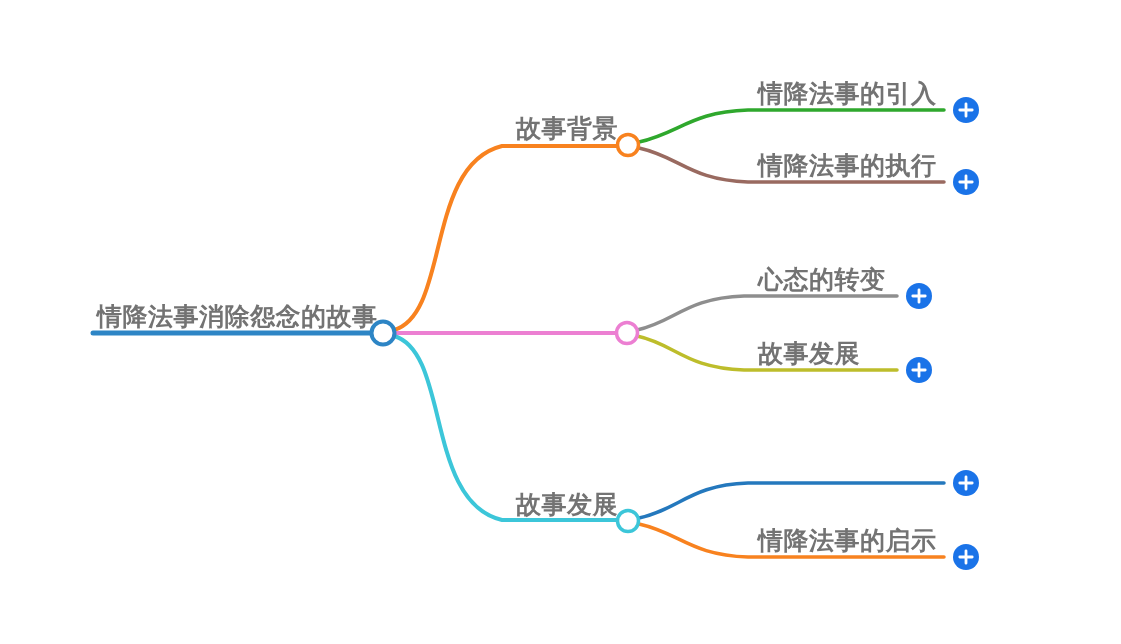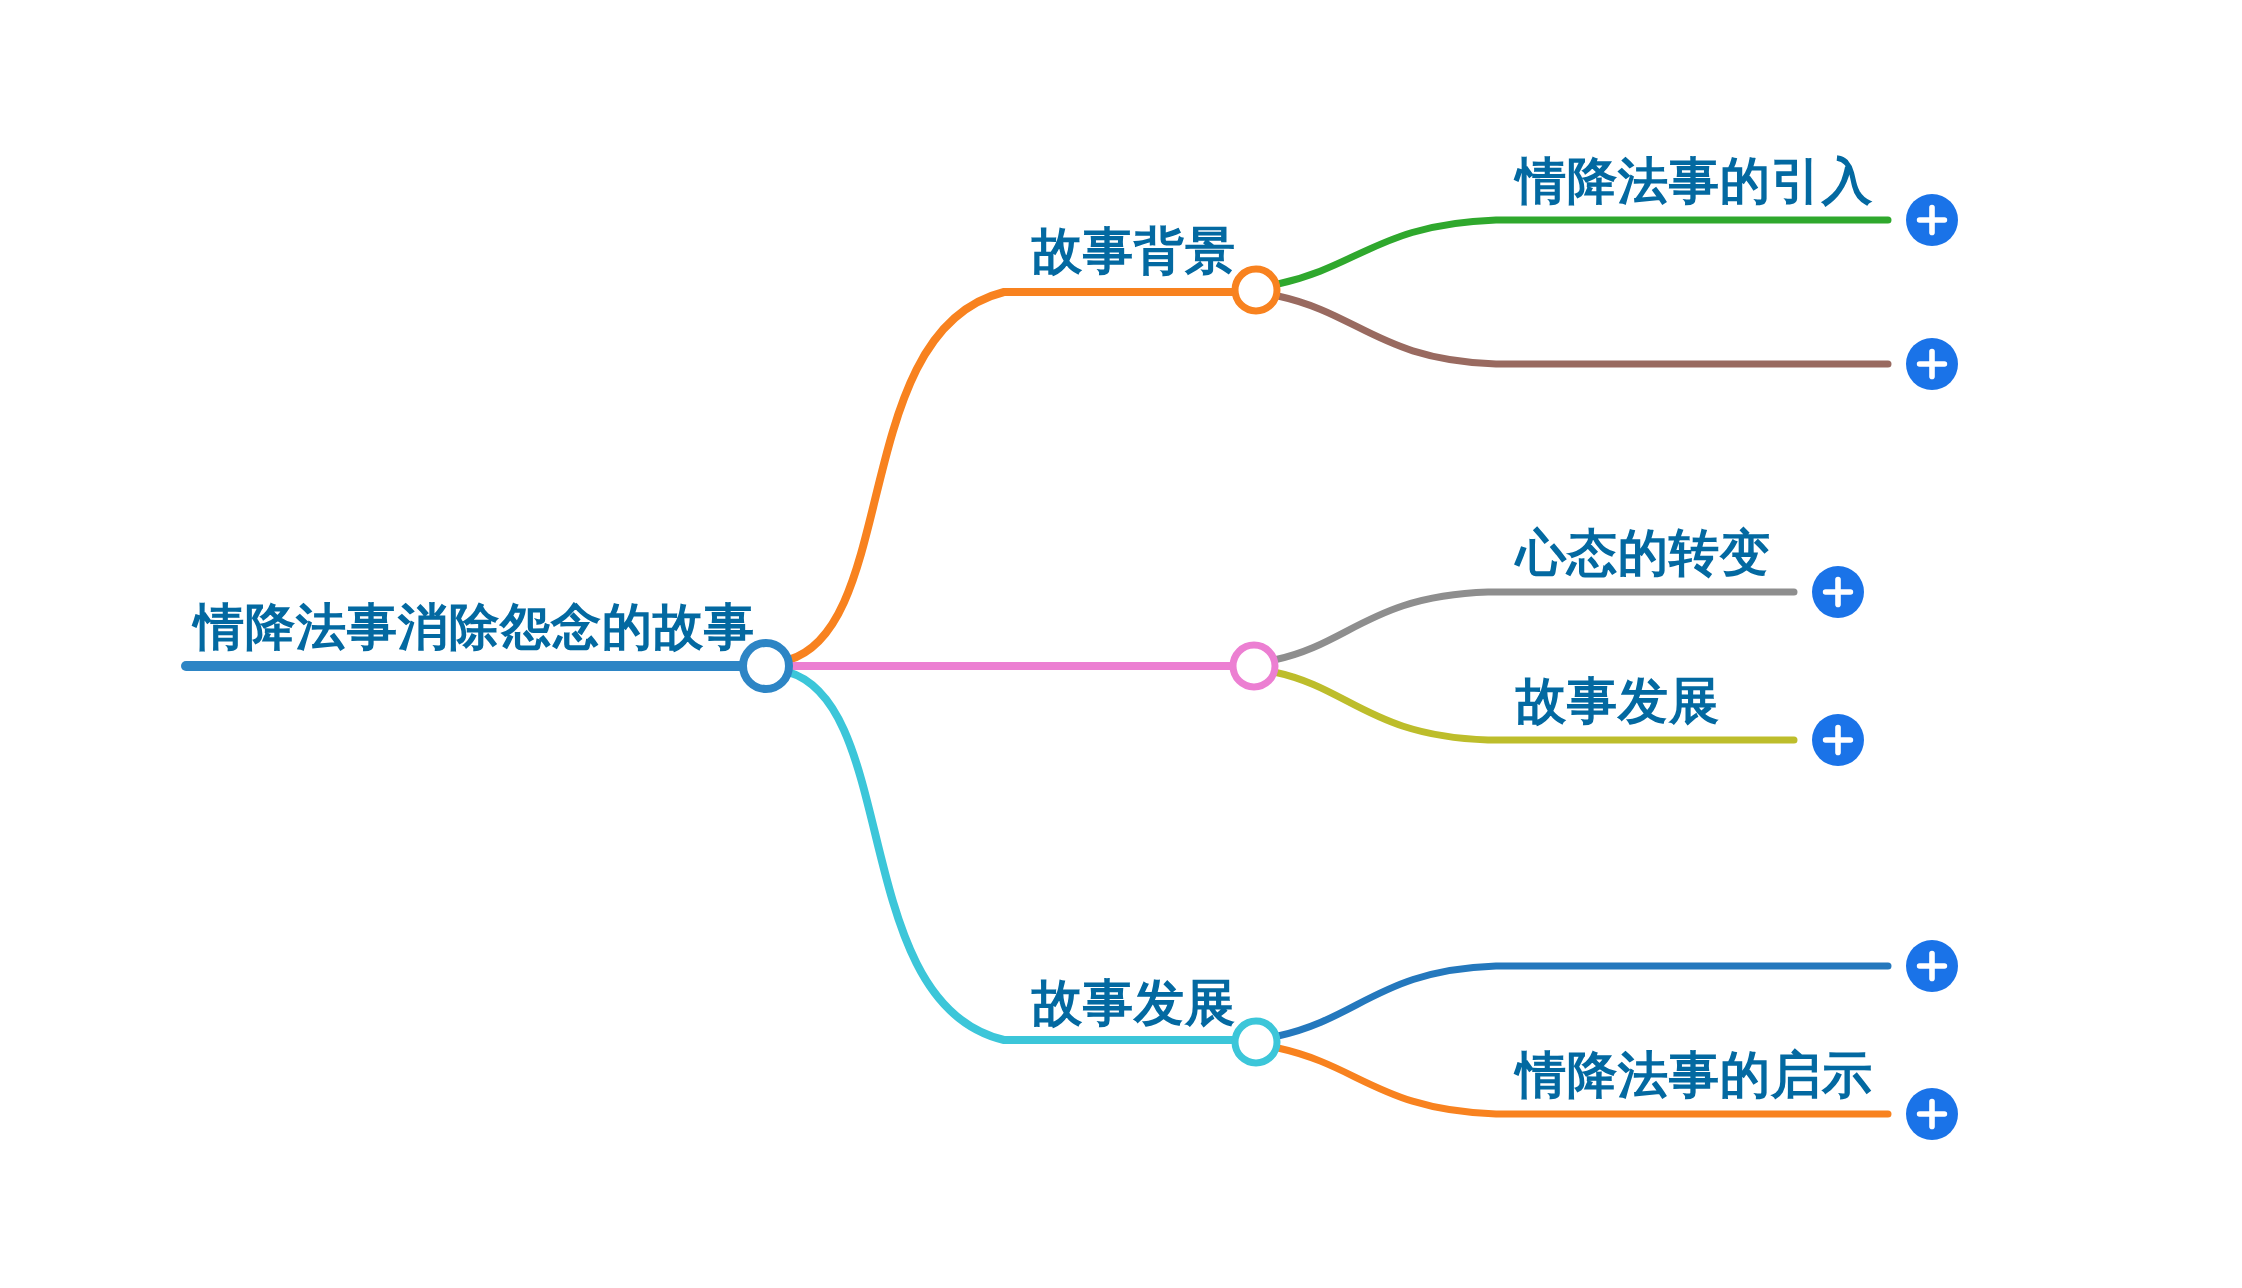--- a/index.html
+++ b/index.html
@@ -33,26 +33,25 @@
     cursor: pointer;
   }
   .root-circle { stroke-width: 4; }
   .branch-circle { stroke-width: 3.5; }
   .node-label {
     position: absolute;
     height: 30px;
     line-height: 30px;
     font-size: 25px;
     font-weight: 700;
-    color: #0369a1;
+    color: #737373;
     letter-spacing: 0.5px;
     white-space: nowrap;
     cursor: pointer;
     user-select: none;
-    font-family: Liberation Mono, monospace;
   }
   .add-btn {
     position: absolute;
     width: 28px;
     height: 28px;
     cursor: pointer;
   }
   .add-btn .plus {
     fill: none;
     stroke: #ffffff;
@@ -89,20 +88,21 @@
     <circle class="node-circle branch-circle" cx="627" cy="333" r="10.5" stroke="#ec7fd2"></circle>
     <circle class="node-circle branch-circle" cx="628" cy="521" r="10.5" stroke="#3cc6d9"></circle>
   </svg>
 
   <div class="node-label" style="left:516px; top:113px;">故事背景</div>
 
   <div class="node-label" style="left:97px; top:301px;">情降法事消除怨念的故事</div>
   <div class="node-label" style="left:516px; top:489px;">故事发展</div>
 
   <div class="node-label" style="left:758px; top:78px;">情降法事的引入</div>
+  <div class="node-label" style="left:758px; top:150px;">情降法事的执行</div>
 
   <div class="node-label" style="left:758px; top:264px;text-align:center;">心态的转变</div>
   <div class="node-label" style="left:758px; top:338px;">故事发展</div>
 
   <div class="node-label" style="left:758px; top:525px;text-align:center;">情降法事的启示</div>
 
   <svg class="add-btn" style="left:952px; top:96px;" viewBox="0 0 28 28">
     <circle cx="14" cy="14" r="13" fill="#1a73e8"></circle>
     <path class="plus" d="M14 7.8 V20.2 M7.8 14 H20.2"></path>
   </svg>

